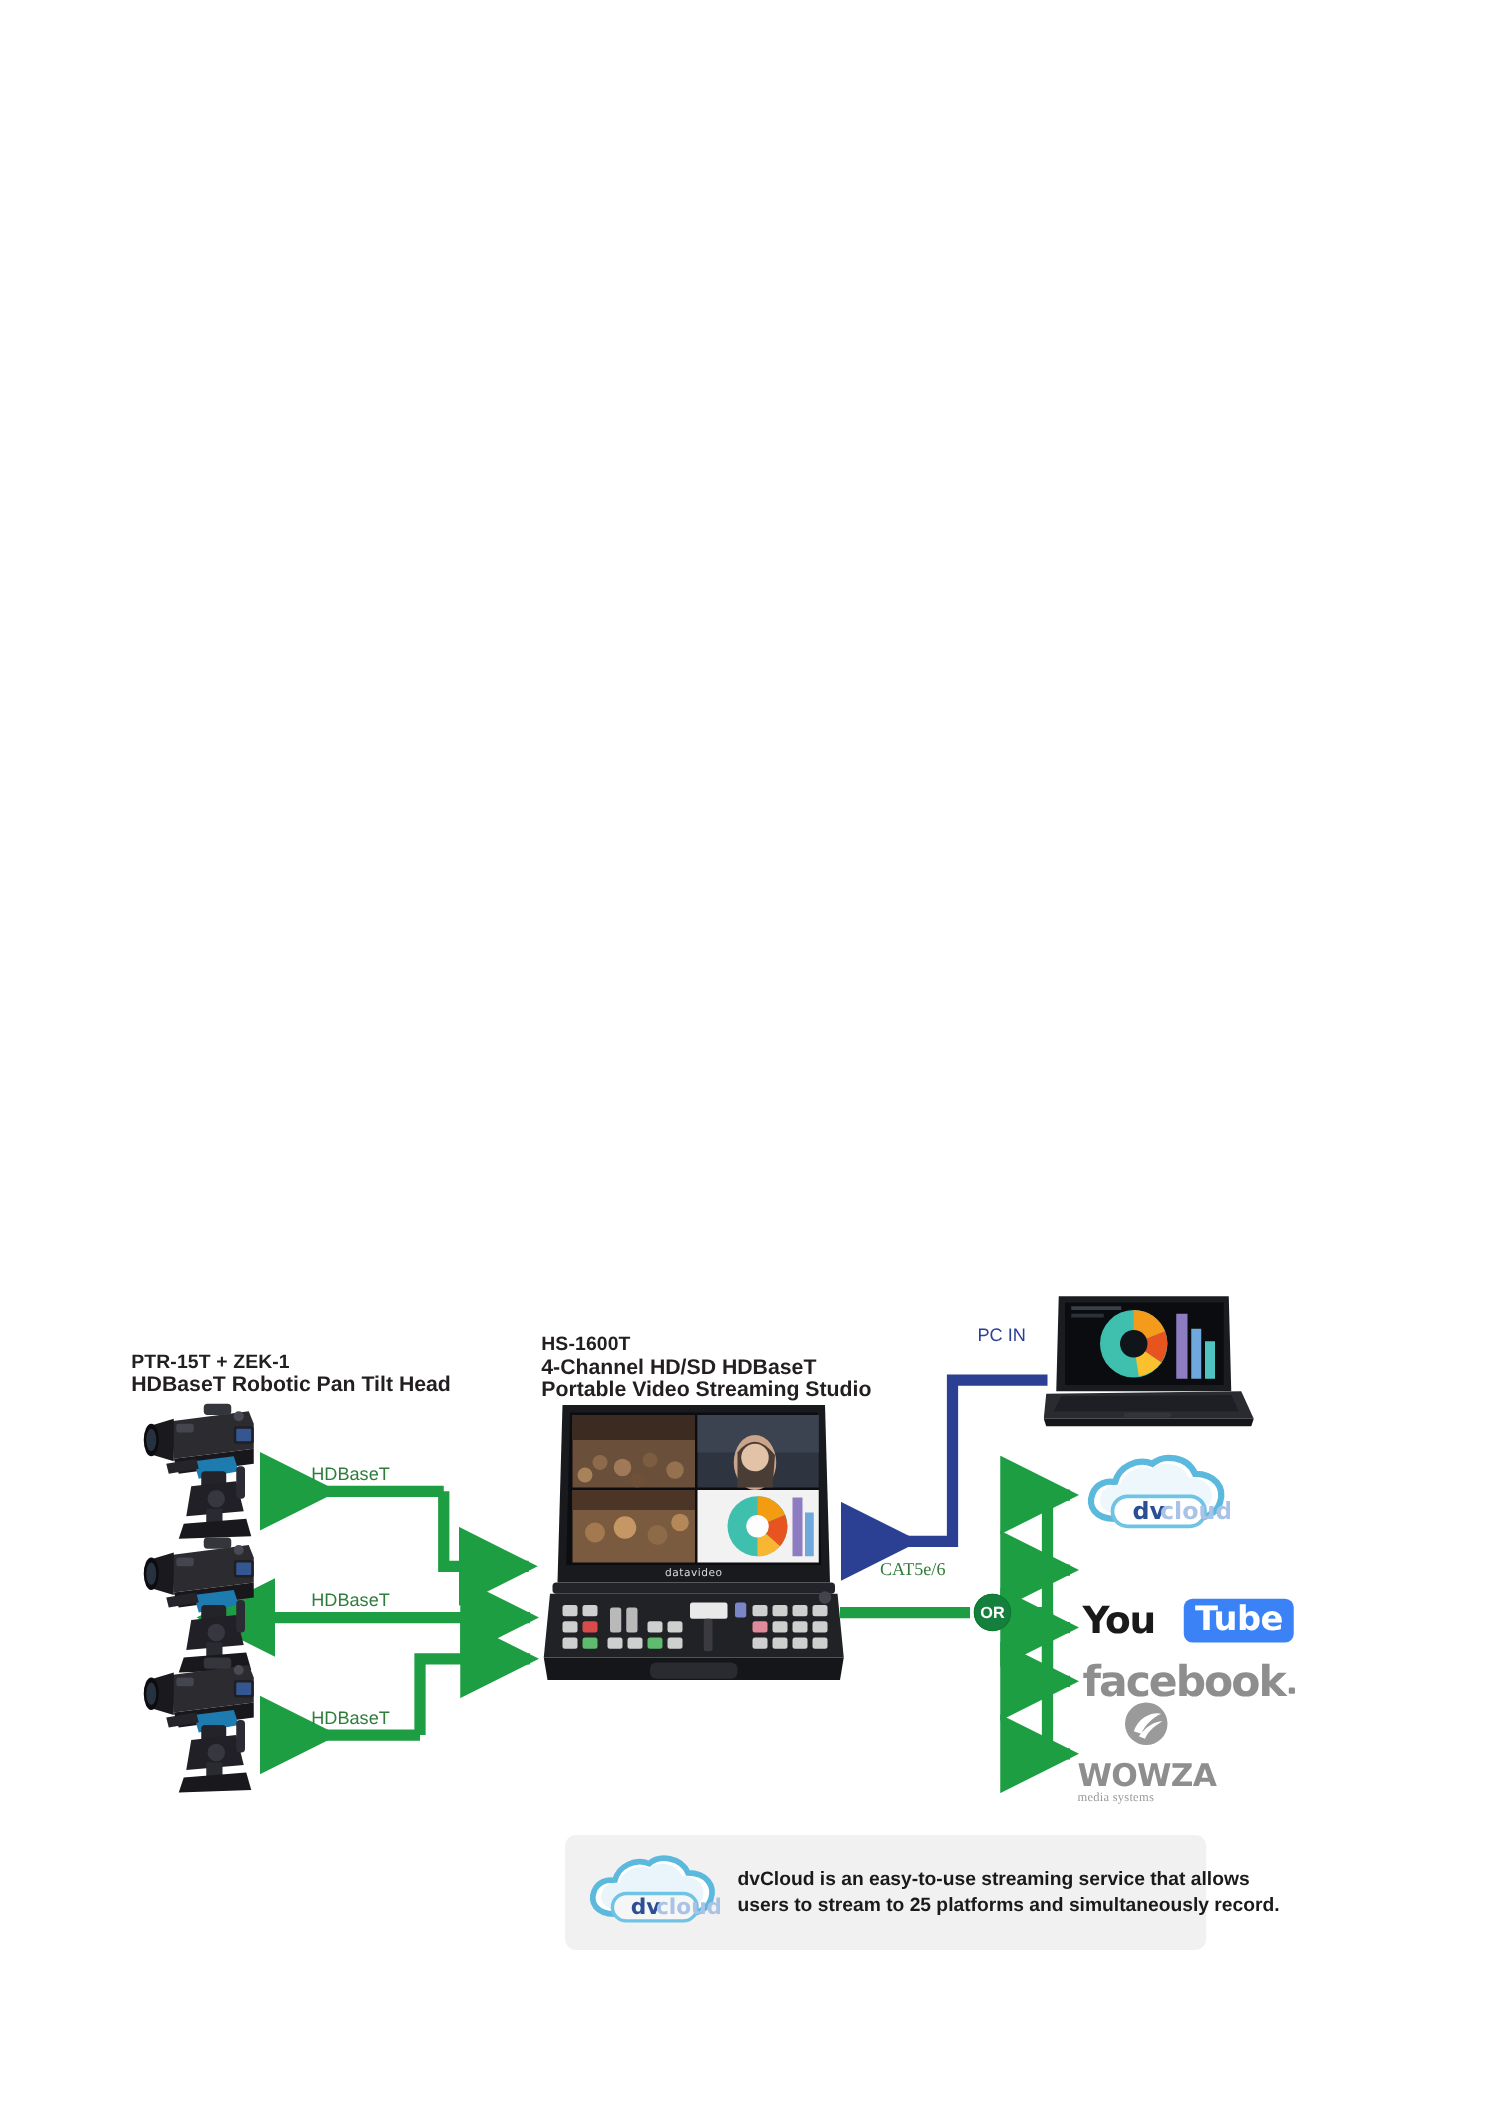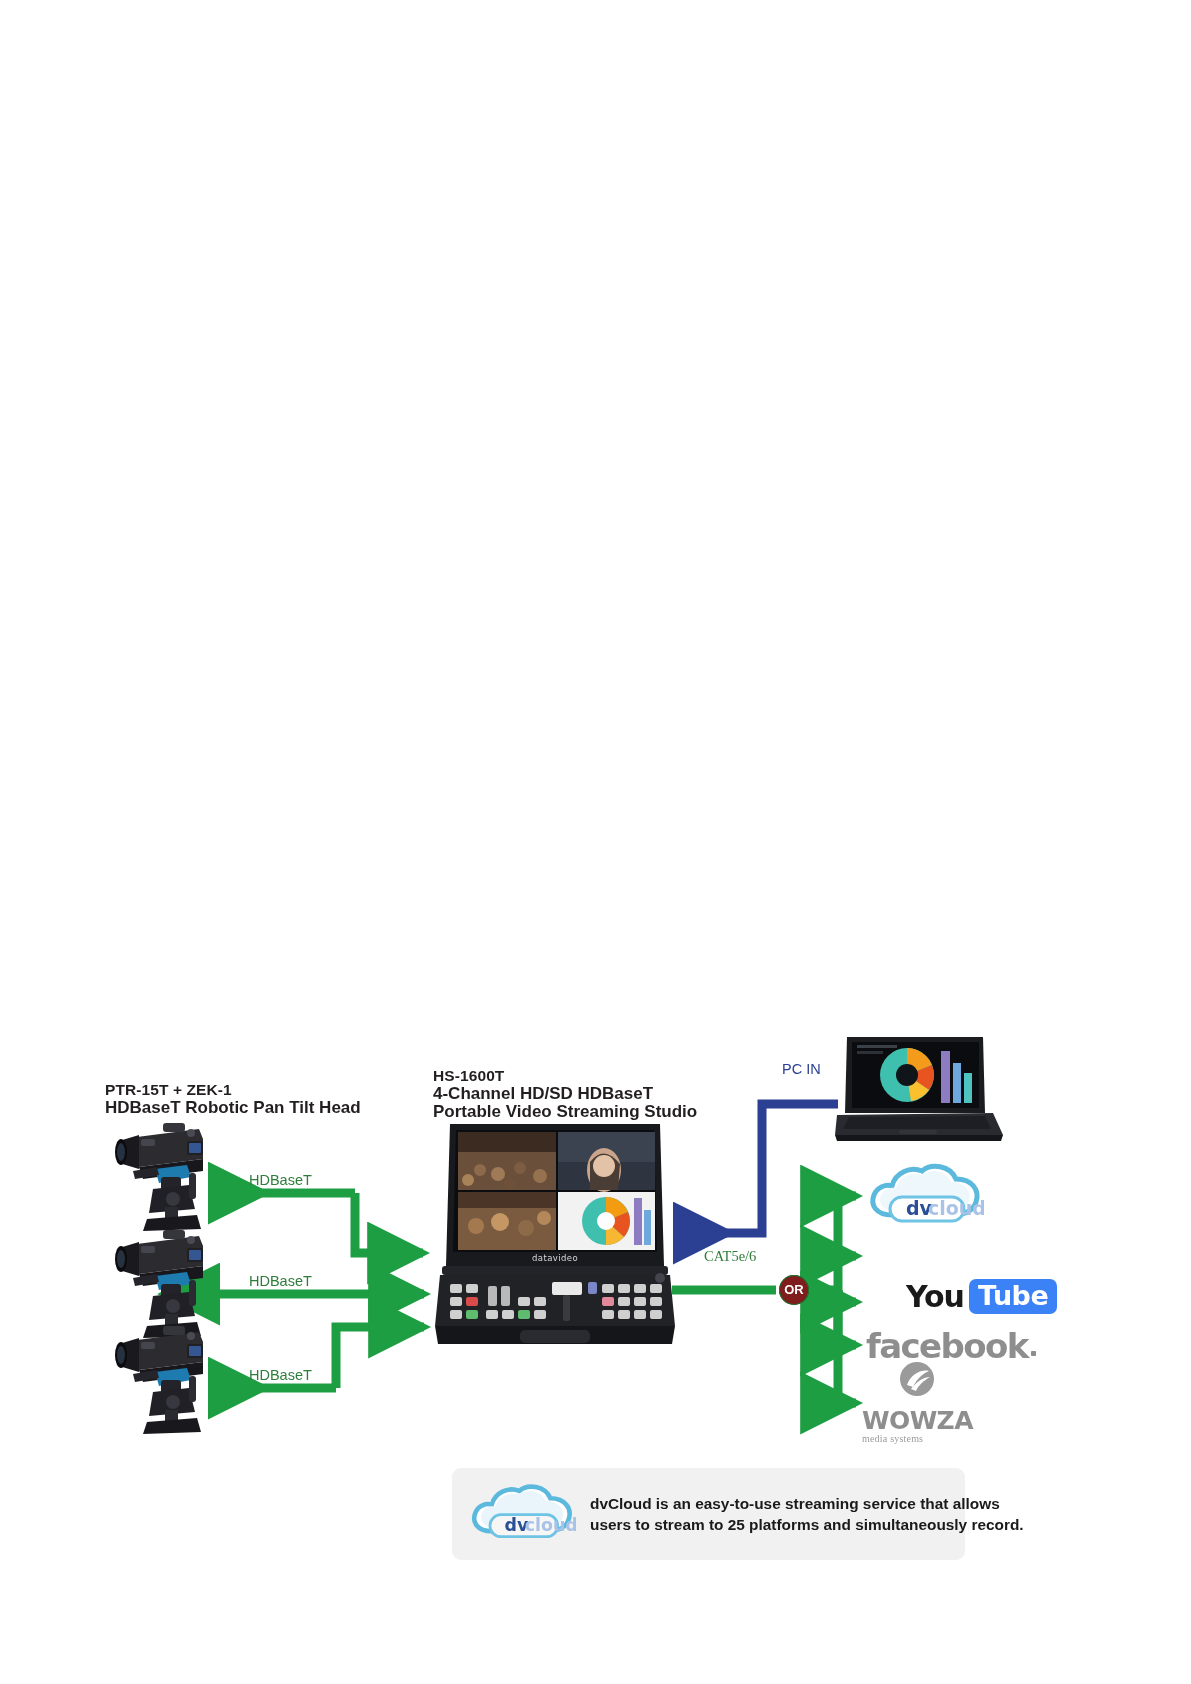--- a/index.html
+++ b/index.html
@@ -13,37 +13,37 @@
 
   
   .lbl-title{font-size:15.5px;font-weight:bold;letter-spacing:.1px;white-space:nowrap;line-height:19px;}
   .lbl-sub{font-size:17px;font-weight:bold;white-space:nowrap;line-height:17.5px;}
 
   .link-label{font-size:14.5px;color:#2f7d3b;white-space:nowrap;}
   .link-label-blue{font-size:14.5px;color:#2b3f93;white-space:nowrap;}
 
   
   .or-badge{
-    width:30px;height:30px;border-radius:50%;background:#7f1d1d;
+    width:30px;height:30px;border-radius:50%;background:#15803d;
     color:#fff;font-size:13px;font-weight:bold;line-height:30px;text-align:center;
     box-shadow:0 0 0 1px #0e7c2d inset;
   }
 
   
   .rig{width:118px;height:118px;}
 
   
   .hs-unit{width:245px;height:230px;}
 
   
   .laptop{width:170px;height:110px;}
 
   
   .logo-box{height:48px;display:flex;align-items:center;}
-  .yt-wrap{display:flex;align-items:center;gap:5px;margin-left:40px;}
+  .yt-wrap{display:flex;align-items:center;gap:23px;}
   .yt-you{font-size:30px;font-weight:bold;color:#1a1a1a;letter-spacing:-1px;font-family:"DejaVu Sans",sans-serif;}
   .yt-tube{
     background:#3b82f6;color:#fff;font-size:27px;font-weight:bold;
     padding:1px 9px 3px 9px;border-radius:7px;letter-spacing:-.5px;
     font-family:"DejaVu Sans",sans-serif;
   }
   .fb-text{font-size:34px;font-weight:bold;color:#8e8e8e;letter-spacing:-1.6px;font-family:"DejaVu Sans",sans-serif;}
   .fb-dot{display:inline-block;width:5px;height:5px;background:#8e8e8e;border-radius:1px;margin-left:3px;vertical-align:2px;}
   .wz-wrap{display:flex;align-items:center;gap:8px;flex-direction:column;}
   .wz-title{font-size:25px;font-weight:bold;color:#8e8e8e;letter-spacing:-.6px;font-family:"DejaVu Sans",sans-serif;}

